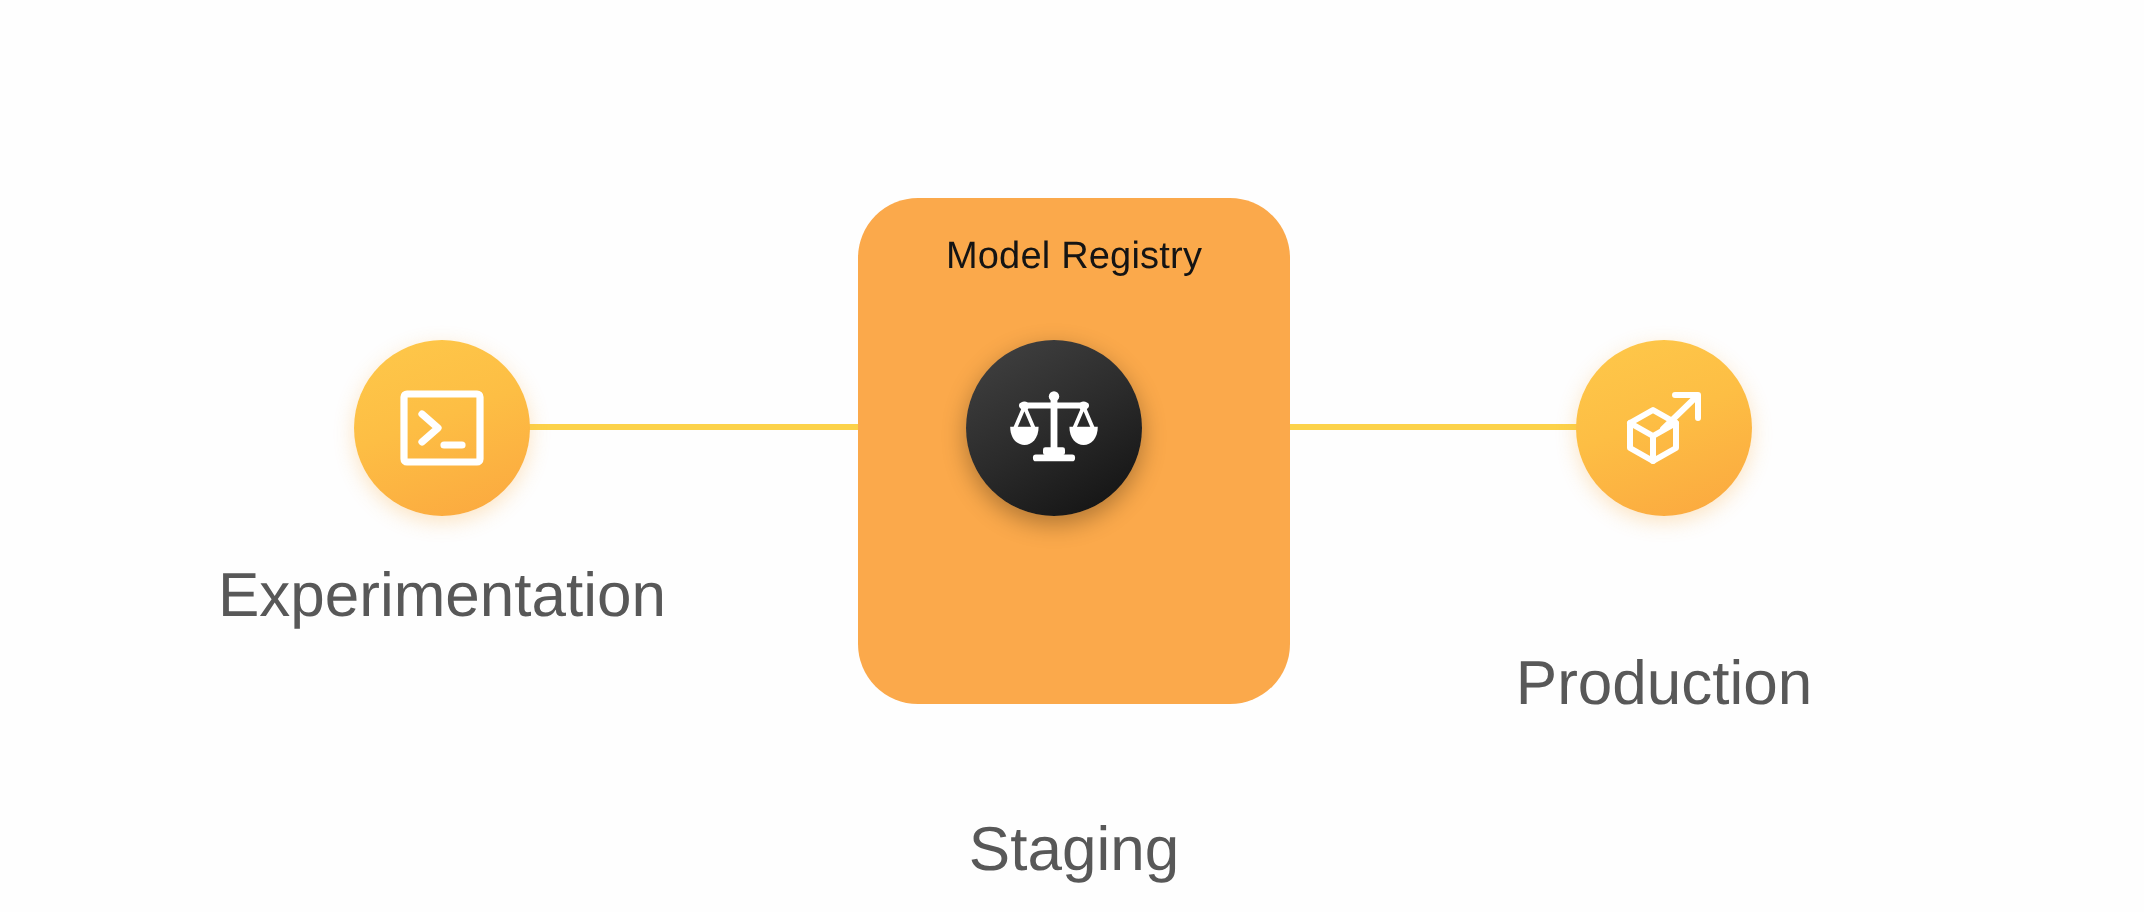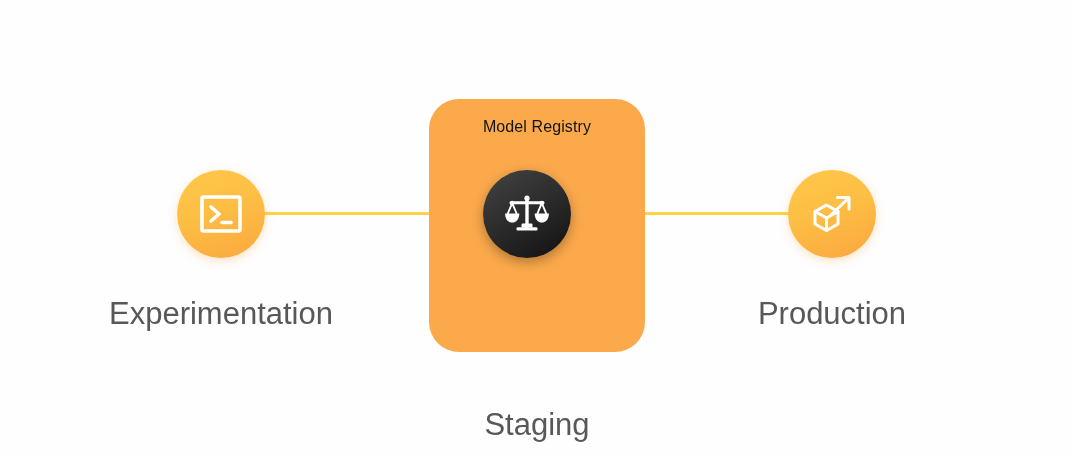--- a/index.html
+++ b/index.html
@@ -41,21 +41,21 @@
     border-radius: 30px;
     background: #fba94b;
     z-index: 2;
   }
   #staging-panel-title {
     position: absolute;
     top: 19px;
     left: 0;
     width: 100%;
     text-align: center;
-    font-size: 16px;
+    font-size: 19px;
     font-weight: 400;
     color: #141414;
     letter-spacing: 0.1px;
   }
   #staging-panel-label {
     position: absolute;
     top: 308px;
     left: 0;
     width: 100%;
     text-align: center;
@@ -86,30 +86,30 @@
   }
   #node-experimentation { left: 177px; top: 170px; }
   #node-staging        { left: 483px; top: 170px; }
   #node-production     { left: 788px; top: 170px; }
 
   .node svg { display: block; }
 
   
   .node-label {
     position: absolute;
-    top: 296px;
+    top: 280px;
     text-align: center;
     font-size: 31px;
     font-weight: 300;
     color: #585858;
     white-space: nowrap;
     z-index: 3;
   }
   #label-experimentation { left: 41px;  width: 360px; }
-  #label-production      { left: 682px; width: 300px; }
+  #label-production      { left: 682px; width: 300px; margin-top: 44px; }
 </style>
 </head>
 <body>
 
 <div id="canvas">
 
   <div class="connector" id="connector-left"></div>
 
   <div class="connector" id="connector-right"></div>
 

